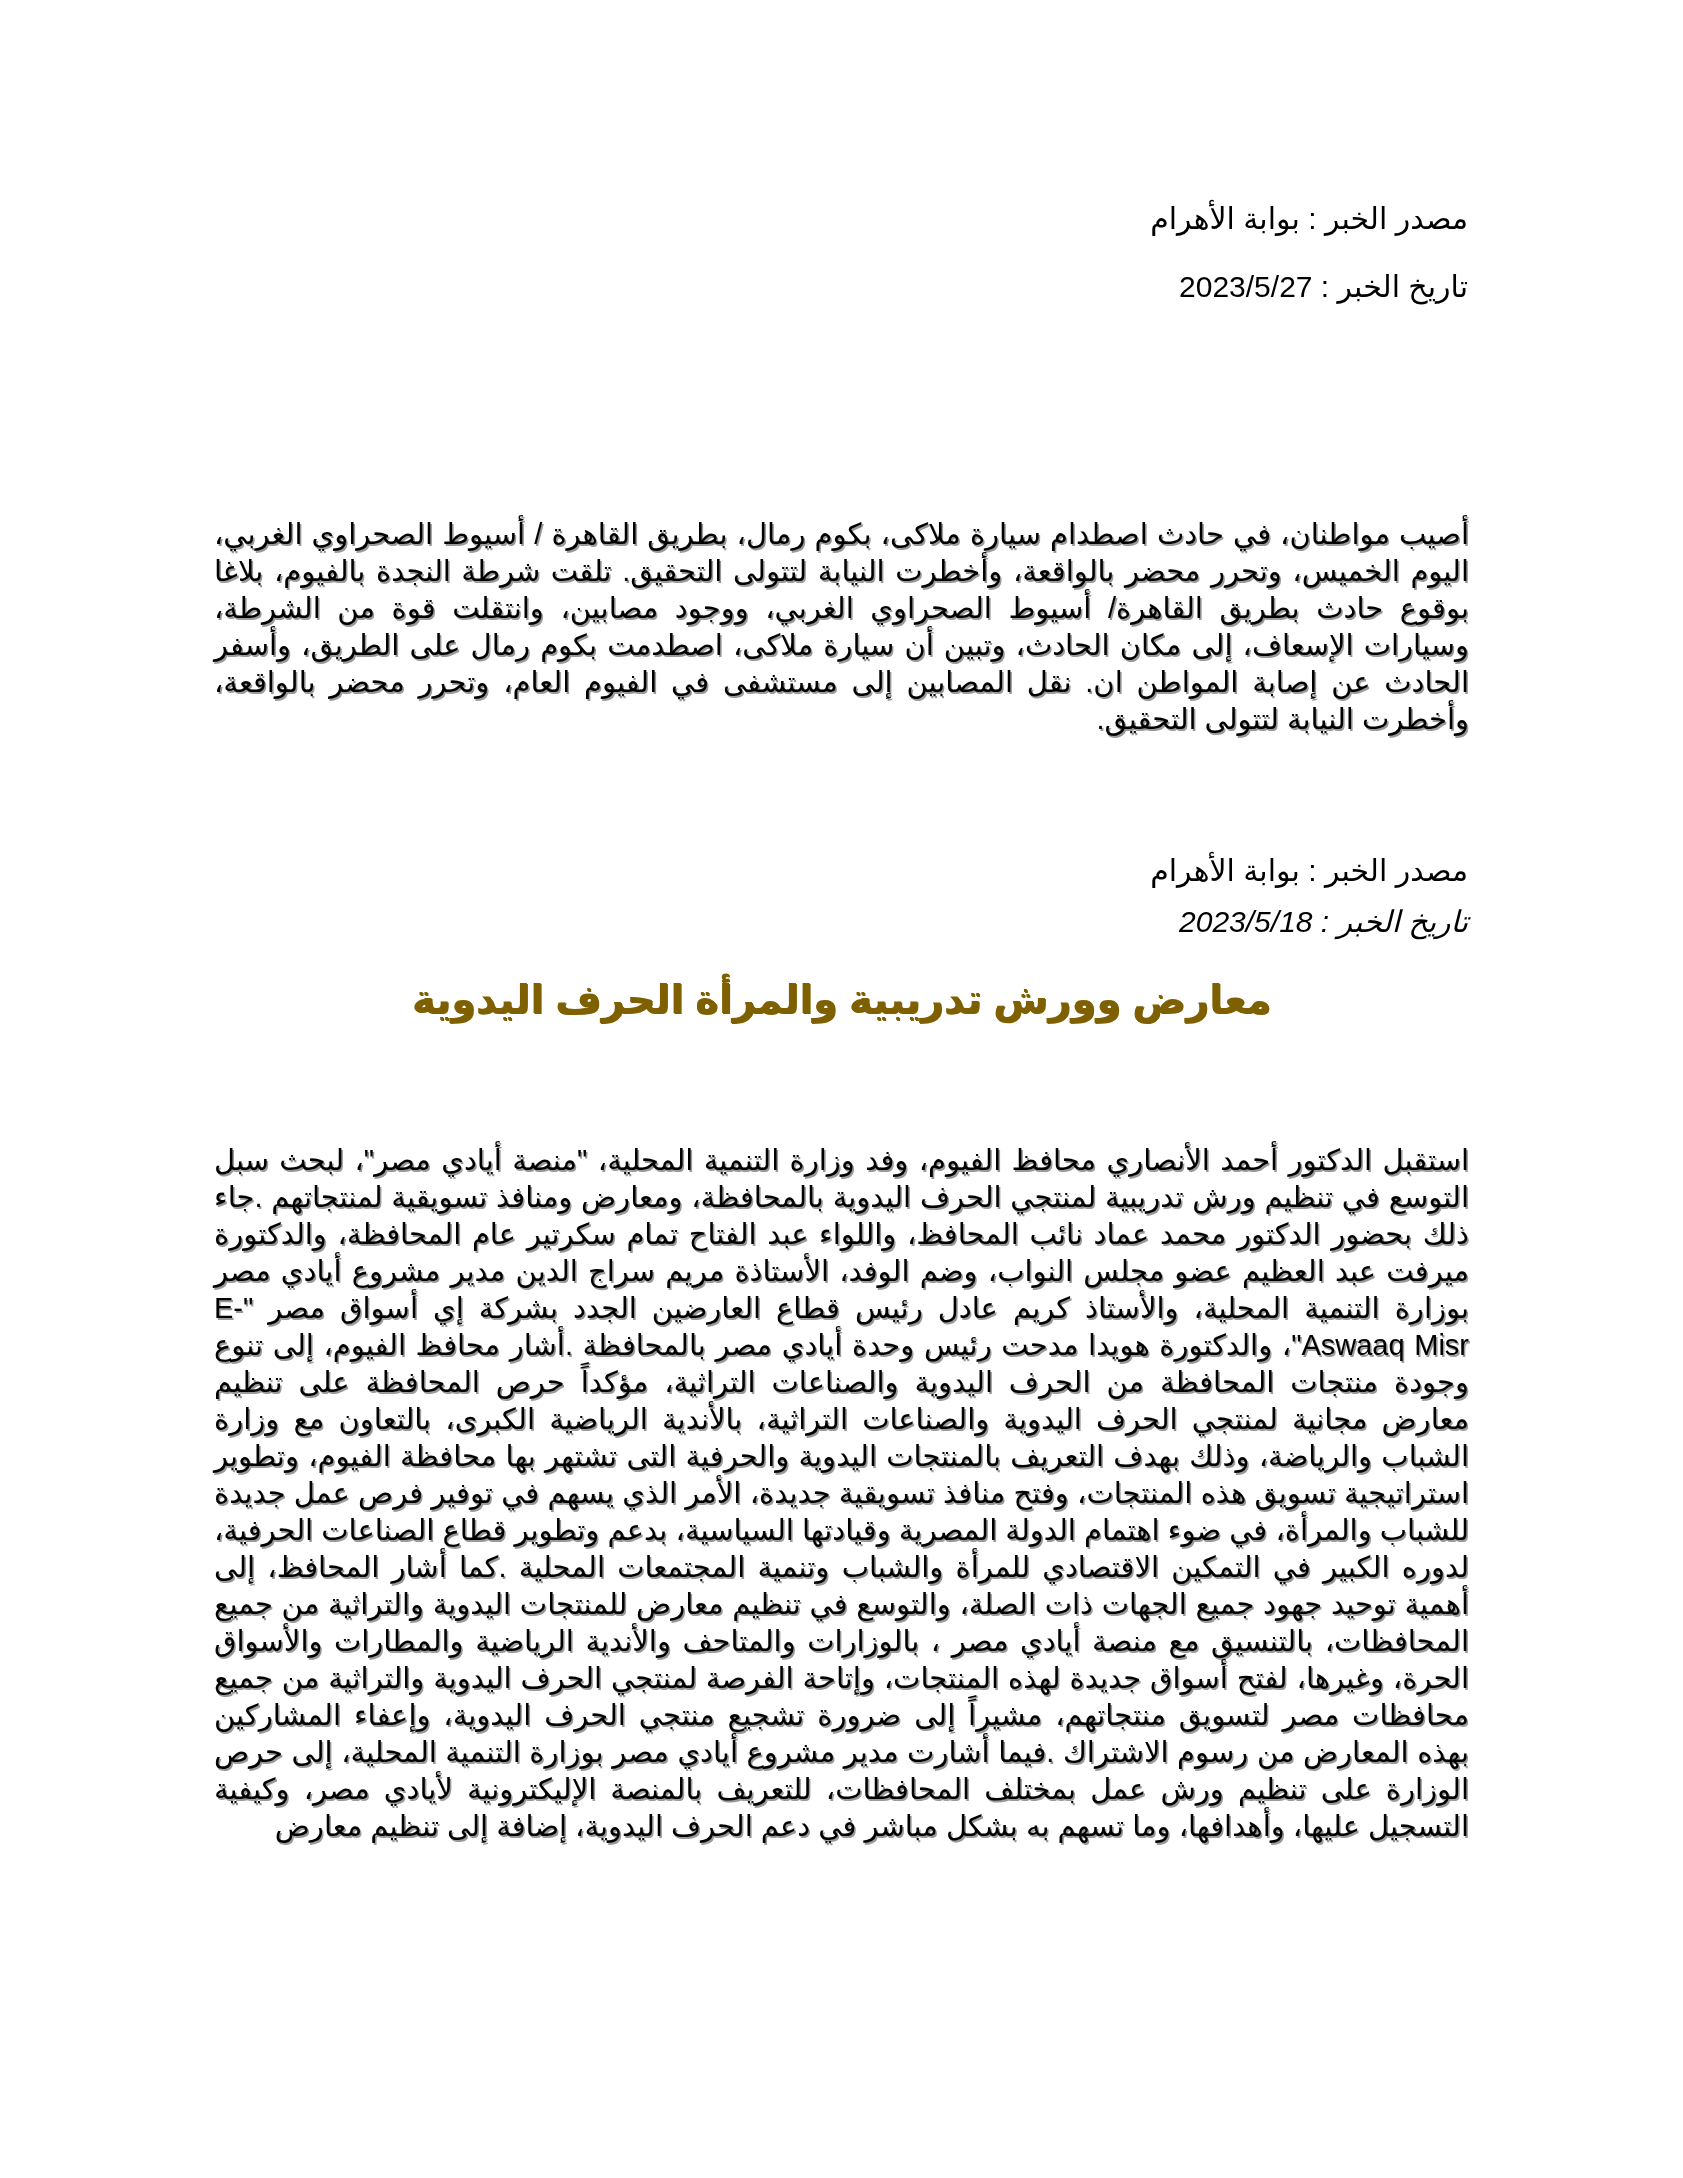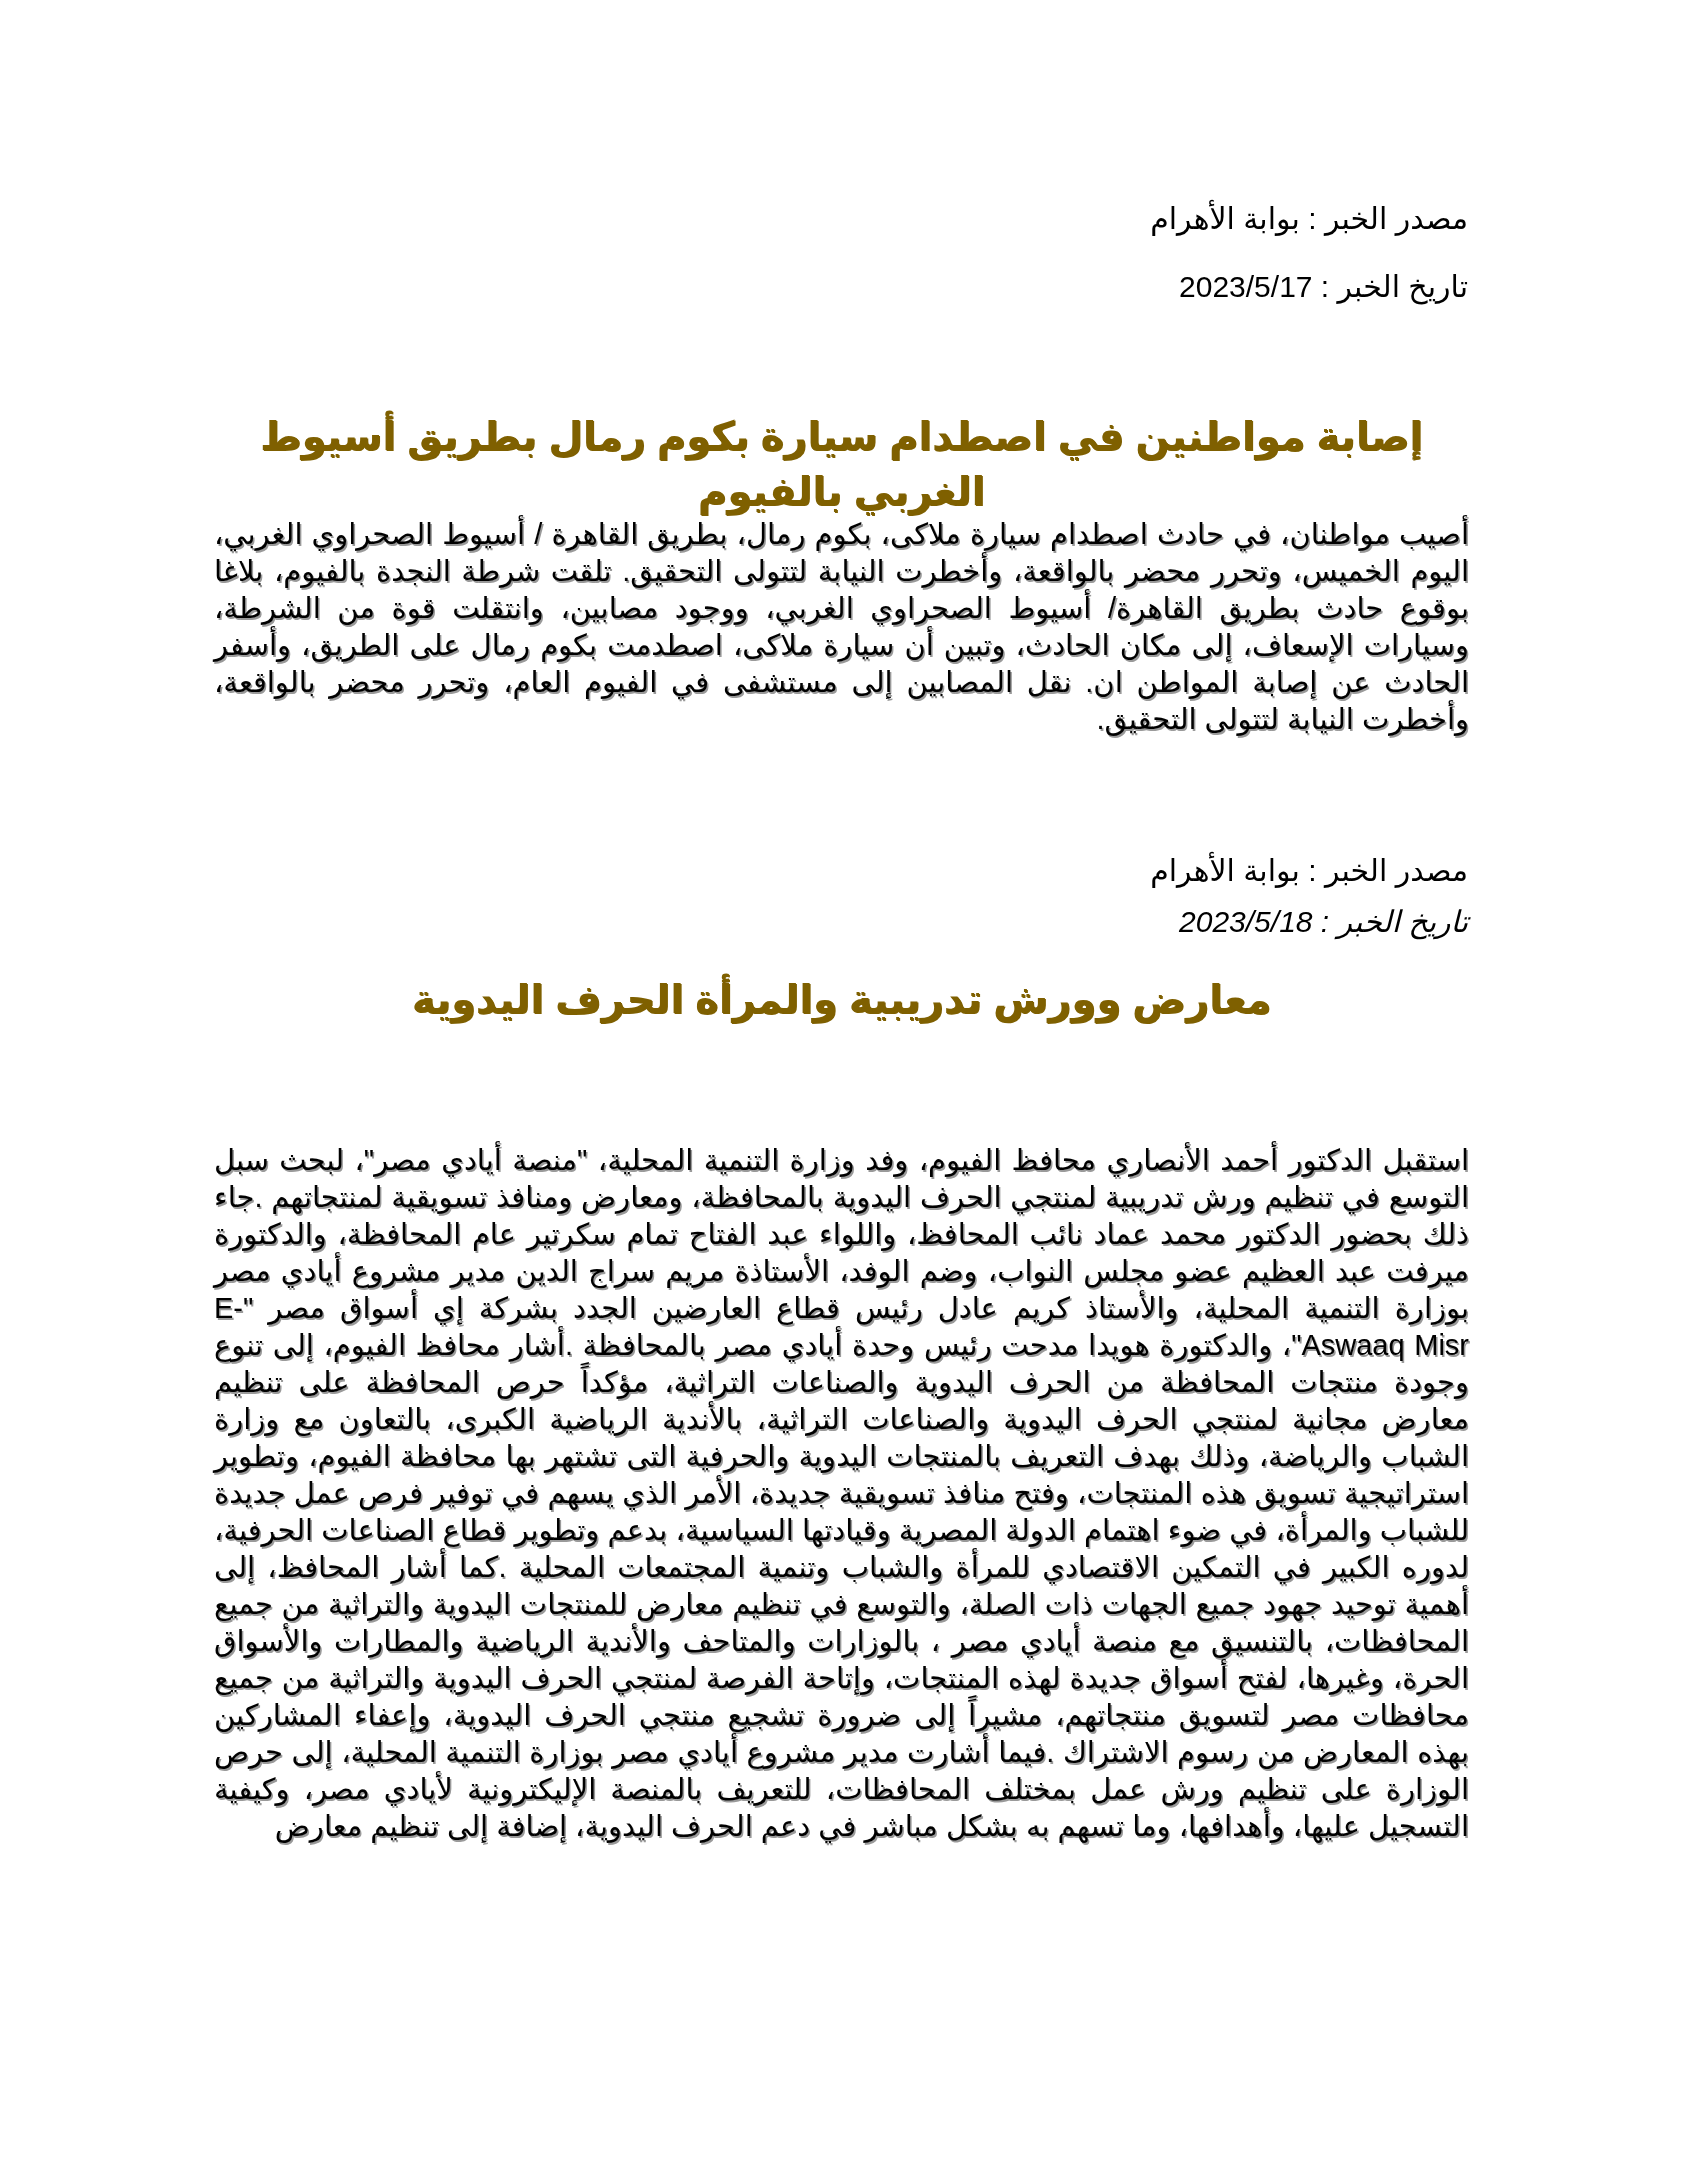--- a/index.html
+++ b/index.html
@@ -56,23 +56,22 @@
       color: #000;
       text-shadow: 1.5px 1.5px 0 #9a9a9a;
     }
   </style>
 </head>
 <body>
 
 <div class="page">
 
   <div class="meta-line" style="top:201px;">مصدر الخبر : بوابة الأهرام</div>
-  <div class="meta-line" style="top:269px;">تاريخ الخبر : 2023/5/17</div>
+  <div class="meta-line" style="top:269px;">تاريخ الخبر : 2023/5/27</div>
 
-  <div class="headline" style="top:409px;">إصابة مواطنين في اصطدام سيارة بكوم رمال بطريق أسيوط الغربي بالفيوم</div>
 
   <div class="body-para" style="top:516px;">أصيب مواطنان، في حادث اصطدام سيارة ملاكى، بكوم رمال، بطريق القاهرة / أسيوط الصحراوي الغربي، اليوم الخميس، وتحرر محضر بالواقعة، وأخطرت النيابة لتتولى التحقيق. تلقت شرطة النجدة بالفيوم، بلاغا بوقوع حادث بطريق القاهرة/ أسيوط الصحراوي الغربي، ووجود مصابين، وانتقلت قوة من الشرطة، وسيارات الإسعاف، إلى مكان الحادث، وتبين أن سيارة ملاكى، اصطدمت بكوم رمال على الطريق، وأسفر الحادث عن إصابة المواطن ان. نقل المصابين إلى مستشفى في الفيوم العام، وتحرر محضر بالواقعة، وأخطرت النيابة لتتولى التحقيق.</div>
 
   <div class="meta-line" style="top:853px;">مصدر الخبر : بوابة الأهرام</div>
   <div class="meta-line" style="top:904px;font-style:italic;">تاريخ الخبر : 2023/5/18</div>
 
   <div class="headline" style="top:970px; line-height:59px;">
     <div>معارض وورش تدريبية والمرأة الحرف اليدوية</div>
   </div>
 

